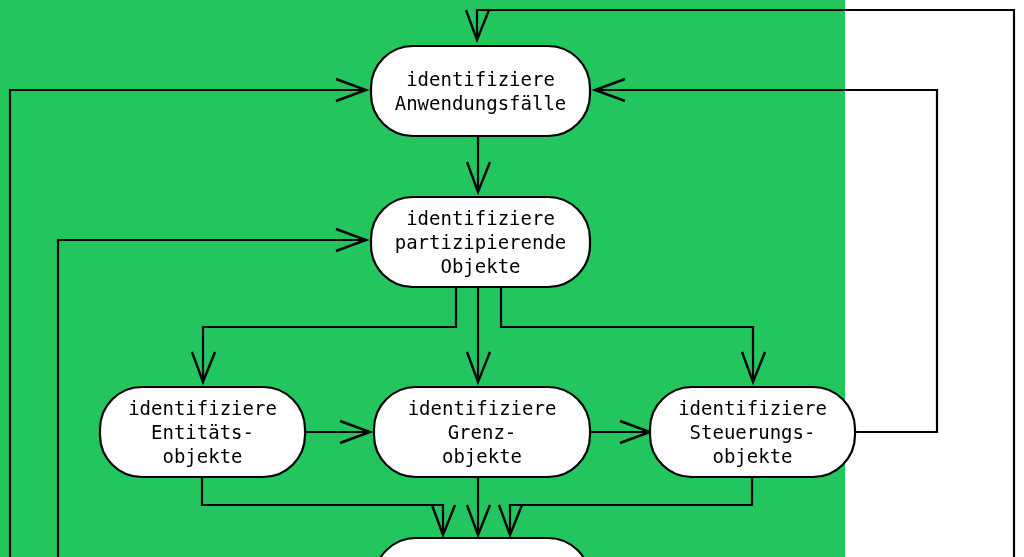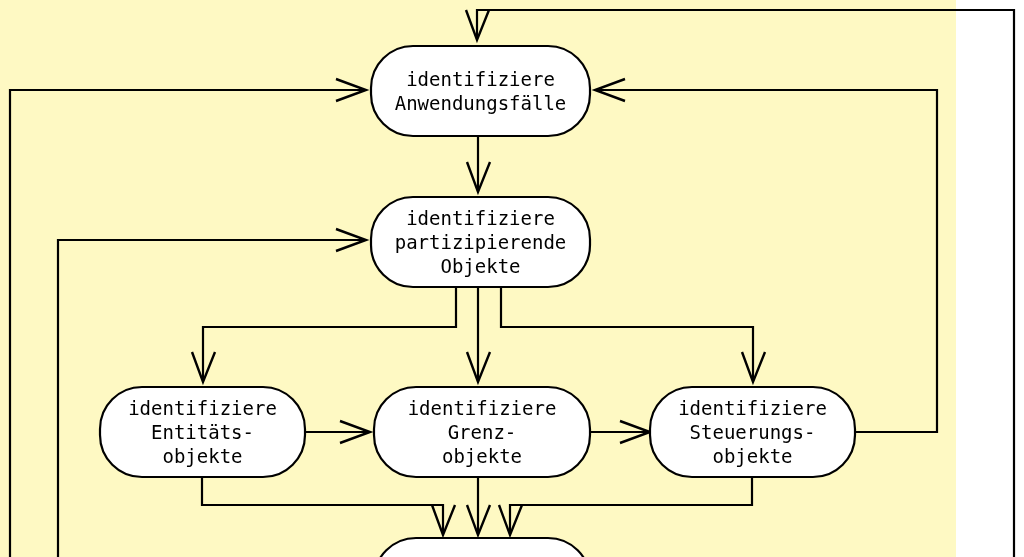--- a/index.html
+++ b/index.html
@@ -8,23 +8,23 @@
     background: #ffffff;
   }
   body {
     width: 1024px;
     height: 557px;
     overflow: hidden;
     font-family: "DejaVu Sans Mono", monospace;
   }
   #diagram-root {
     position: relative;
-    width: 956px;
+    width: 845px;
     height: 557px;
-    background: #fef9c3;
+    background: #22c55e;
   }
   svg#flow-svg {
     display: block;
     width: 1024px;
     height: 557px;
   }
   .node-shape {
     fill: #ffffff;
     stroke: #000000;
     stroke-width: 2.2;

